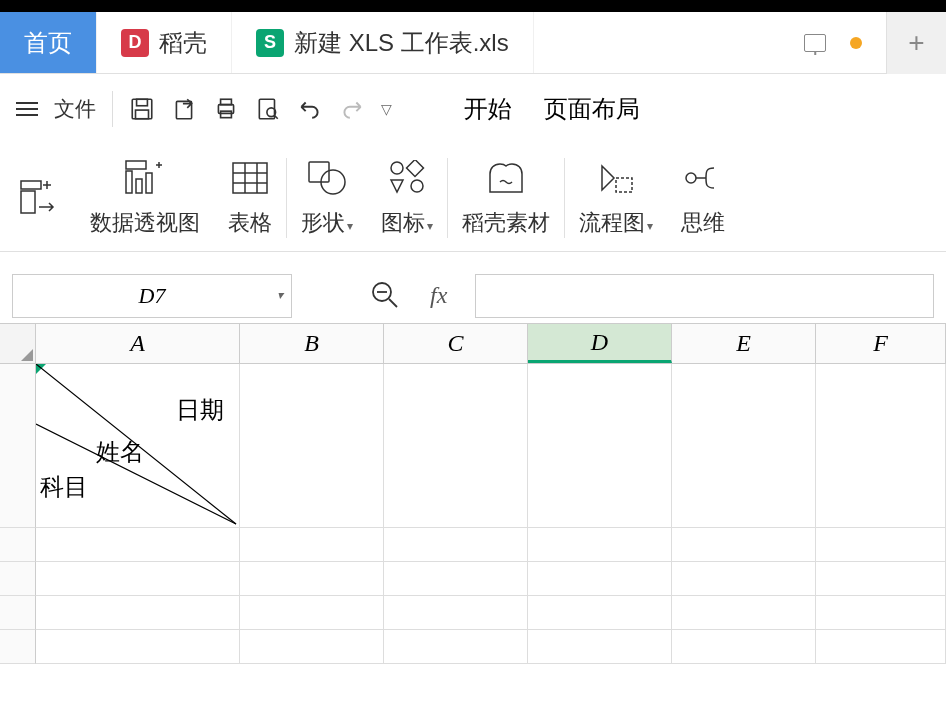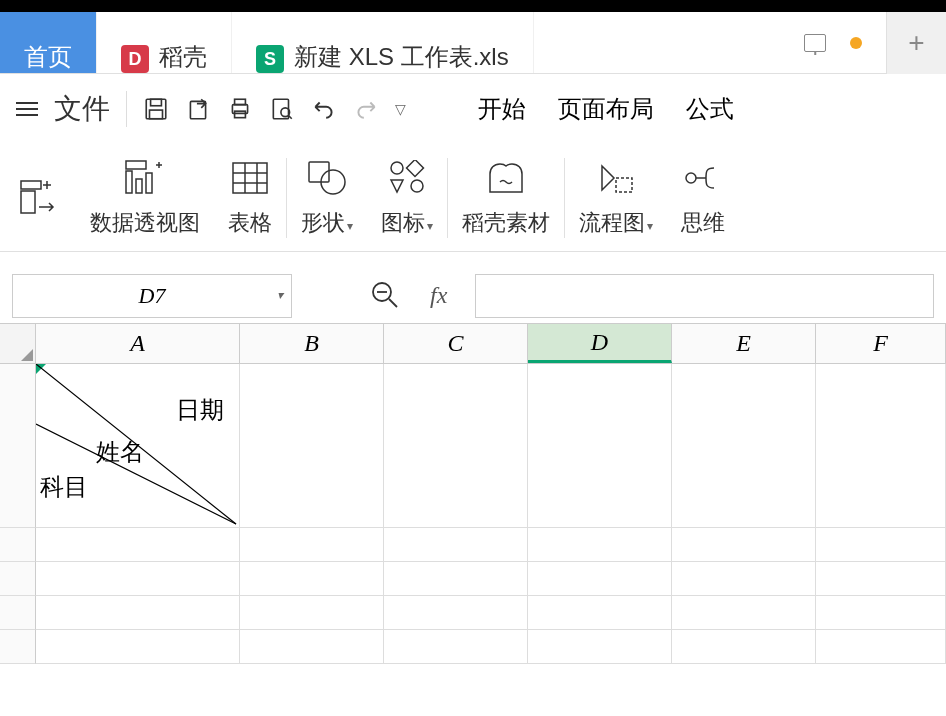--- a/index.html
+++ b/index.html
@@ -1,34 +1,34 @@
 <!DOCTYPE html>
 <html><head>
   <meta charset="utf-8">
   <style>
     * { margin: 0; padding: 0; box-sizing: border-box; }
     body { font-family: "Microsoft YaHei", sans-serif; background: #fff; width: 946px; height: 716px; overflow: hidden; }
     
     .topbar { height: 12px; background: #000; }
     
     .tabs-bar { height: 62px; background: #fff; display: flex; align-items: stretch; border-bottom: 1px solid #e0e0e0; }
-    .tab { display: flex; align-items: flex-end; padding: 0 24px; font-size: 24px; color: #333; border-right: 1px solid #f0f0f0; }
+    .tab { display: flex; align-items: center; padding: 0 24px; font-size: 24px; color: #333; border-right: 1px solid #f0f0f0; }
     .tab.active { background: #4a90e2; color: #fff; }
     .tab-icon { width: 28px; height: 28px; margin-right: 10px; display: inline-flex; align-items: center; justify-content: center; border-radius: 4px; }
     .docer-icon { background: #d73a49; color: #fff; font-weight: bold; font-size: 18px; }
     .sheet-icon { background: #0aa572; color: #fff; font-weight: bold; font-size: 18px; }
     .tab-spacer { flex: 1; }
     .tab-controls { display: flex; align-items: center; gap: 24px; padding-right: 24px; }
     .rec-dot { width: 12px; height: 12px; border-radius: 50%; background: #f5a623; }
     .presenter-icon { width: 22px; height: 18px; border: 1.5px solid #888; border-radius: 2px; position: relative; }
     .presenter-icon::after { content: ''; position: absolute; bottom: -4px; left: 50%; transform: translateX(-50%); width: 1.5px; height: 4px; background: #888; }
     .new-tab-btn { width: 60px; height: 62px; background: #f0f0f0; display: flex; align-items: center; justify-content: center; font-size: 28px; color: #888; border-left: 1px solid #e0e0e0; }
     
     .menu-bar { height: 70px; display: flex; align-items: center; padding: 0 8px; background: #fff; }
-    .menu-btn { display: flex; align-items: flex-start; padding: 8px 8px; font-size: 28px; color: #333; gap: 8px; }
+    .menu-btn { display: flex; align-items: flex-start; padding: 8px 8px; font-size: 21px; color: #333; gap: 8px; }
     .hamburger { display: inline-block; width: 22px; }
     .hamburger span { display: block; height: 2px; background: #333; margin: 4px 0; }
     .menu-sep { width: 1px; height: 36px; background: #ddd; margin: 0 8px; }
     .menu-dropdown { font-size: 14px; color: #666; padding: 0 8px; }
     .menu-text { padding: 6px 16px; font-size: 24px; }
     .menu-text.active { background: #0aa572; color: #fff; border-radius: 20px; }
     
     .ribbon { height: 108px; display: flex; align-items: center; padding: 0 4px; background: #fff; border-bottom: 1px solid #e0e0e0; }
     .ribbon-group { display: flex; flex-direction: column; align-items: center; justify-content: center; padding: 0 14px; gap: 10px; }
     .ribbon-icon { width: 44px; height: 40px; display: flex; align-items: center; justify-content: center; }
@@ -141,21 +141,20 @@
   </div>
   <div class="menu-btn">
     <svg width="26" height="26" viewBox="0 0 24 24" fill="none" stroke="#bbb" stroke-width="1.8">
         <path d="M20 10H10a5 5 0 0 0 0 10M20 10l-4-4M20 10l-4 4"></path>
       </svg>
   </div>
   <div class="menu-dropdown">▽</div>
   <div style="width:48px;"></div>
   <div class="menu-text"><span>开始</span></div>
   <div class="menu-text"><span>页面布局</span></div>
-  <div class="menu-text"><span>公式</span></div>
 </div>
 
 <div class="ribbon">
   <div class="ribbon-group">
     <div class="ribbon-icon">
       <svg width="42" height="38" viewBox="0 0 42 38" fill="none" stroke="#333" stroke-width="1.5">
           <rect x="2" y="2" width="20" height="8"></rect>
           <rect x="2" y="12" width="14" height="22"></rect>
           <path d="M24 6l8 0M28 2l0 8"></path>
           <path d="M20 28l14 0M30 24l4 4-4 4"></path>

